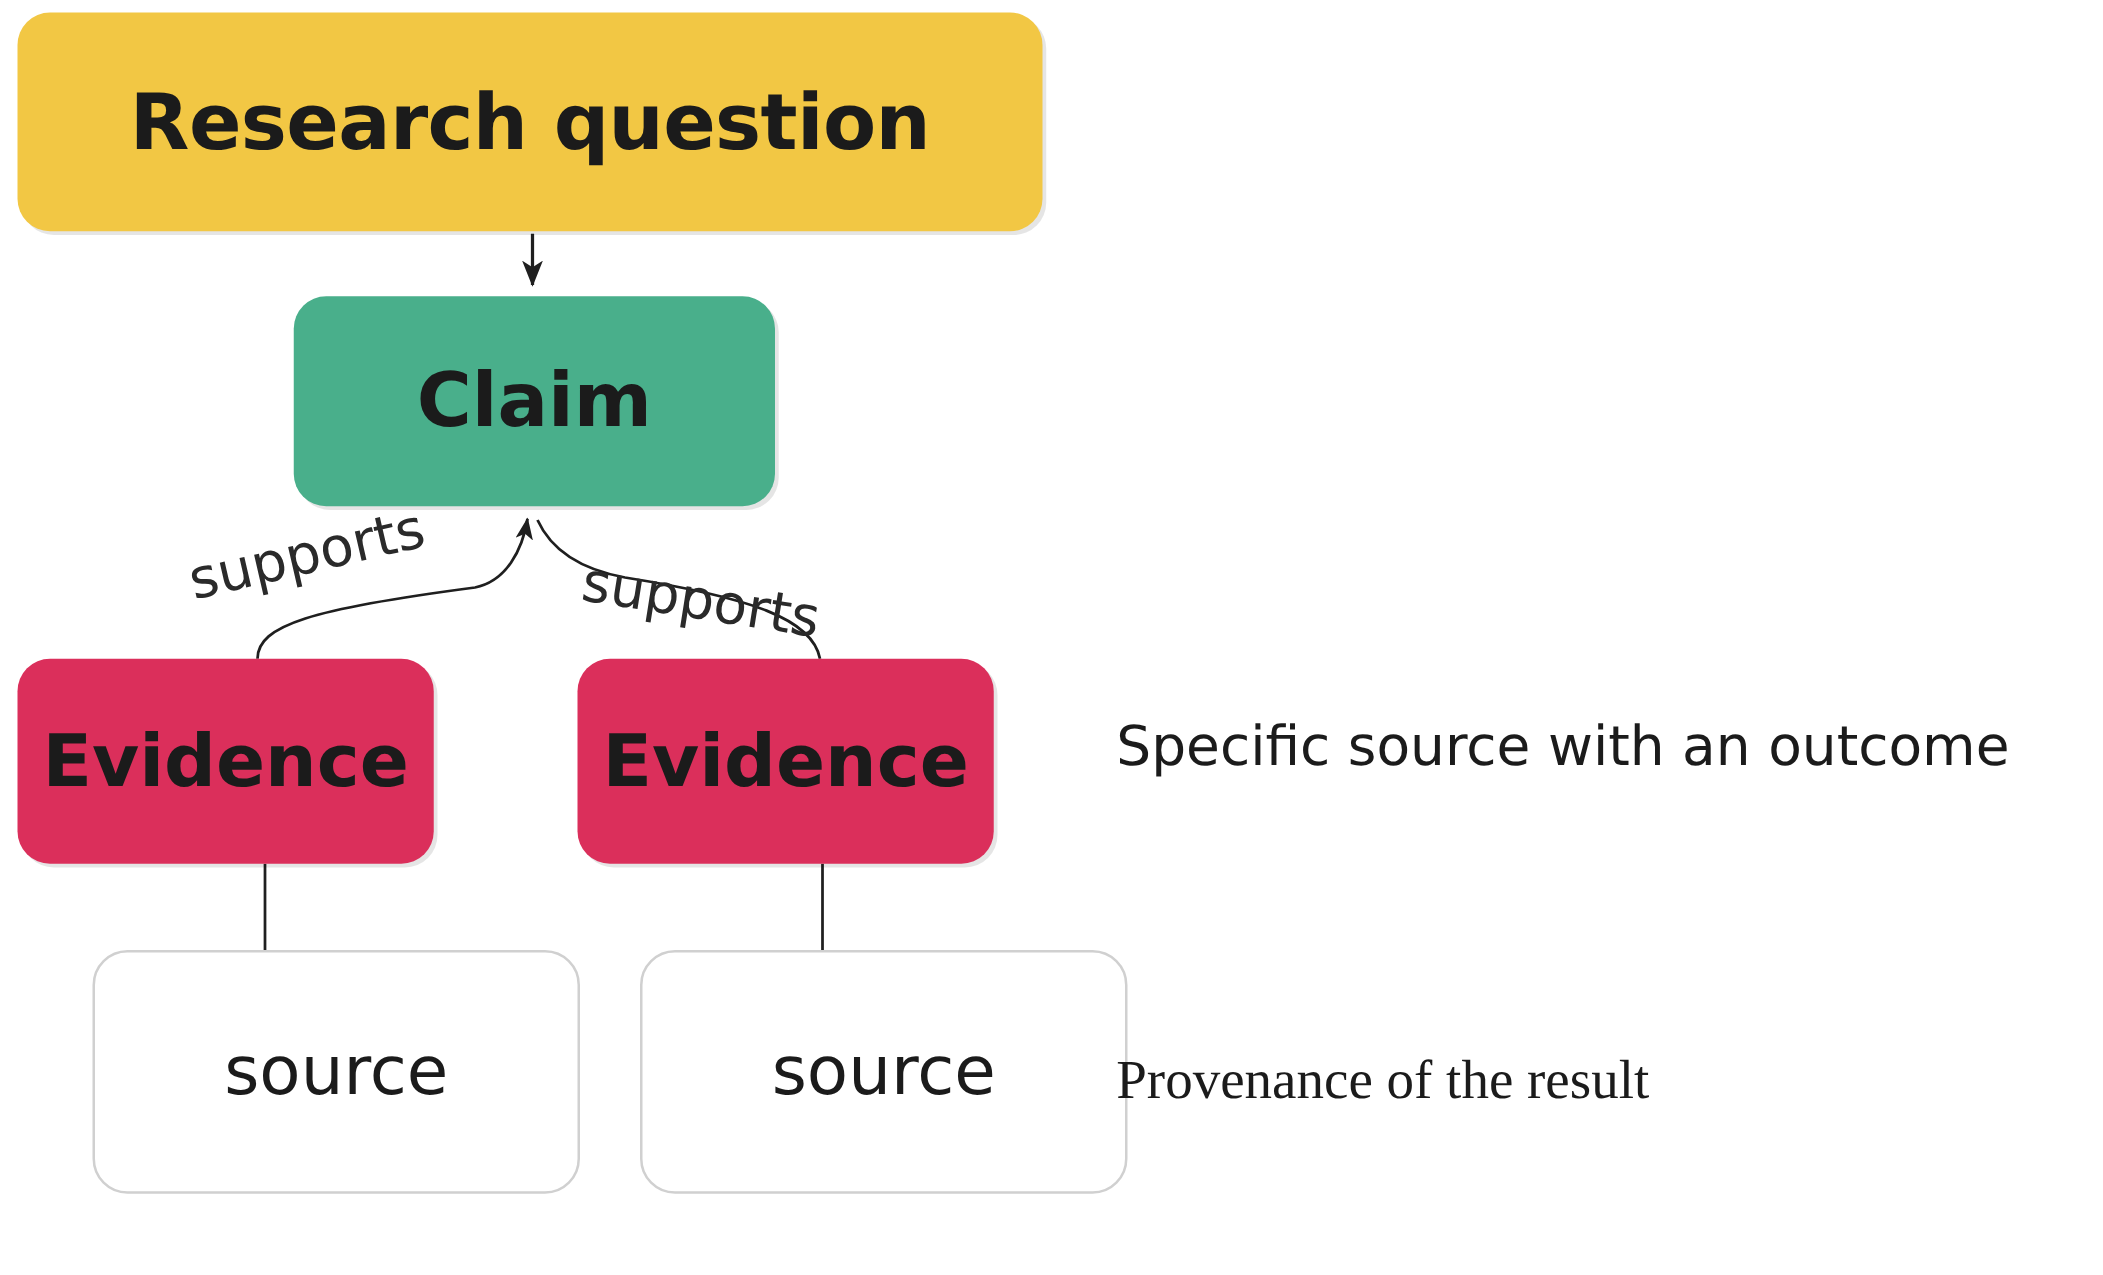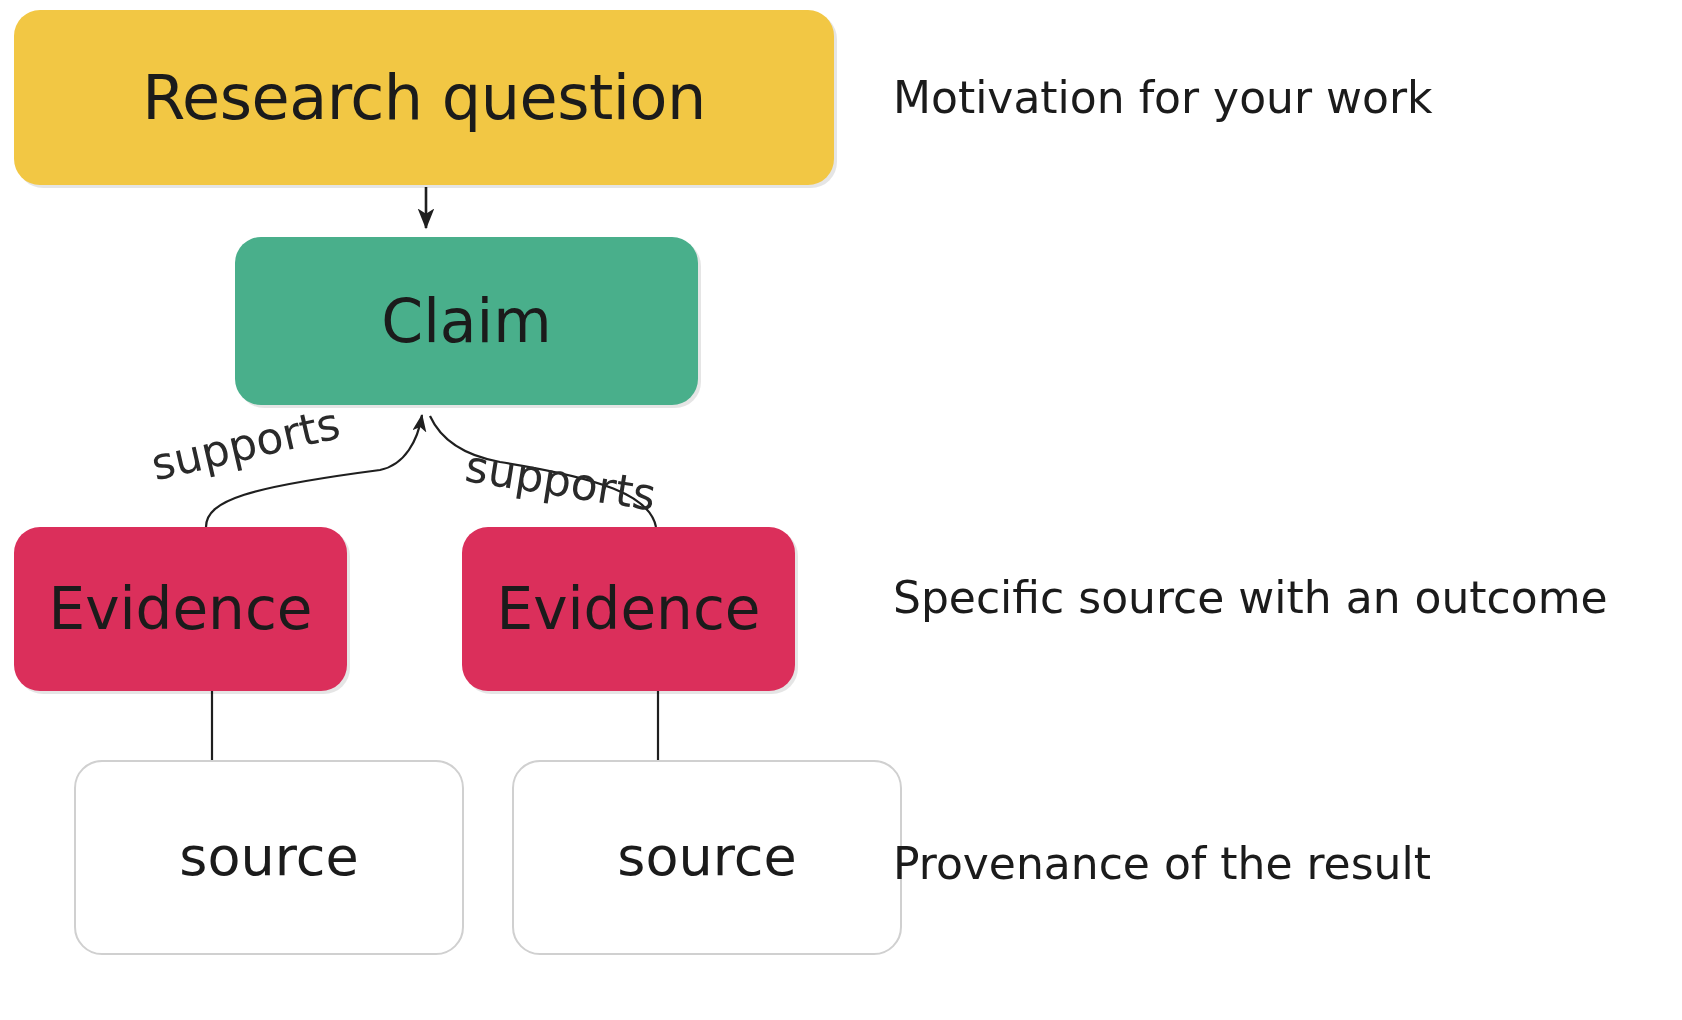--- a/index.html
+++ b/index.html
@@ -27,39 +27,39 @@
     justify-content: center;
     border-radius: 26px;
     text-align: center;
     line-height: 1.05;
     color: #1b1b1b;
   }
   .node-shadow {
     box-shadow: 3px 3px 0 0 rgba(0,0,0,0.10);
   }
   .node-bold {
-    font-weight: 400;
+    font-weight: 700;
   }
 
   
   #node-research-question {
     left: 14px;
     top: 10px;
     width: 820px;
     height: 175px;
     background: #F2C744;
     font-size: 62px;
     letter-spacing: -0.5px;
   }
 
   
   #node-claim {
     left: 235px;
     top: 237px;
-    width: 463px;
+    width: 385px;
     height: 168px;
     background: #49AF8B;
     font-size: 60px;
   }
 
   
   .node-evidence {
     top: 527px;
     width: 333px;
     height: 164px;
@@ -89,21 +89,21 @@
   .desc {
     position: absolute;
     font-size: 44px;
     color: #1b1b1b;
     white-space: nowrap;
     left: 893px;
   }
   #desc-research-question { top: 72px; }
   #desc-claim            { top: 303px; }
   #desc-evidence         { top: 572px; }
-  #desc-source           { top: 838px; }
+  #desc-source           { top: 838px; font-family: Liberation Serif, serif; }
 
   
   .edge-label {
     position: absolute;
     font-size: 44px;
     color: #2a2a2a;
     white-space: nowrap;
   }
   #label-supports-left {
     left: 152px;
@@ -181,20 +181,19 @@
   </div>
 
   <div class="node node-source" id="node-source-right">
     <span>source</span>
   </div>
 
   <div class="edge-label" id="label-supports-left">supports</div>
 
   <div class="edge-label" id="label-supports-right">supports</div>
 
-  <div class="desc" id="desc-research-question">Motivation for your work</div>
 
 
   <div class="desc" id="desc-evidence">Specific source with an outcome</div>
 
   <div class="desc" id="desc-source">Provenance of the result</div>
 
 </div>
 
 </body></html>

